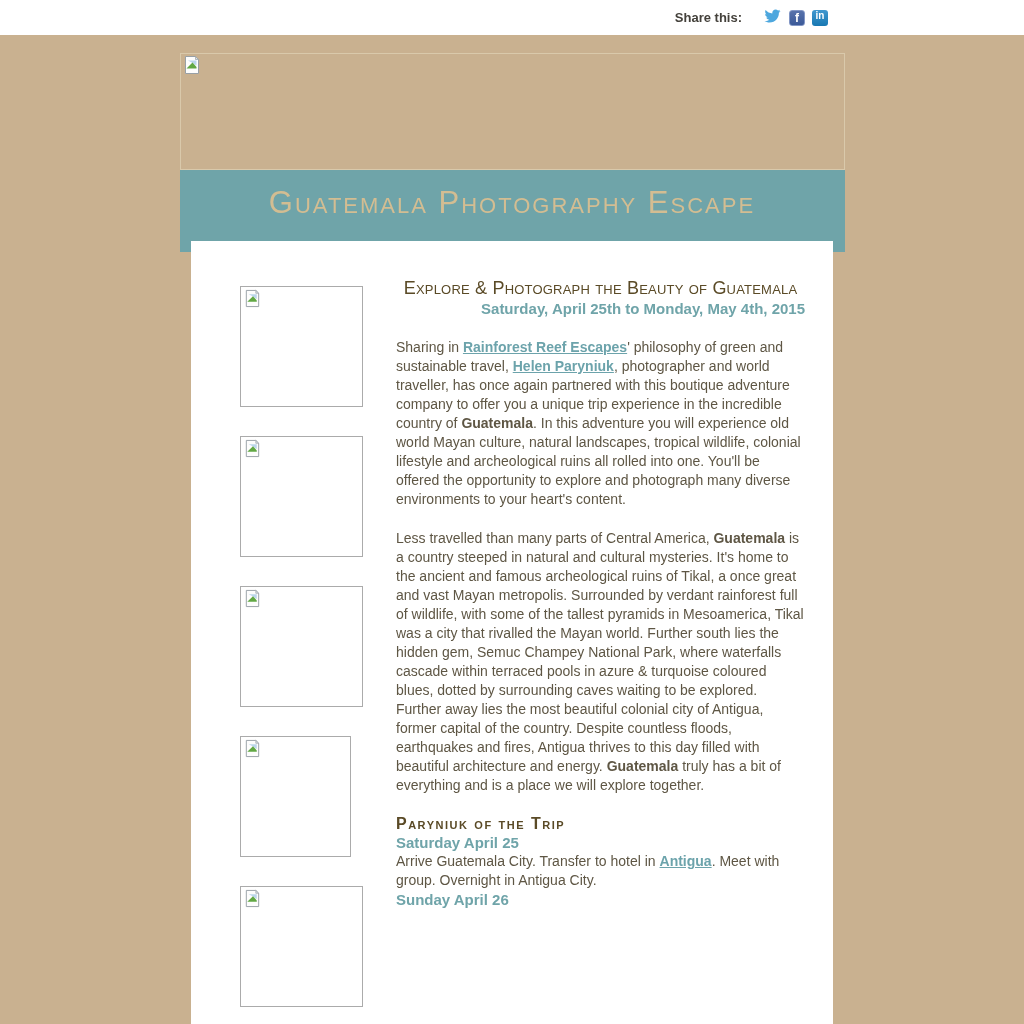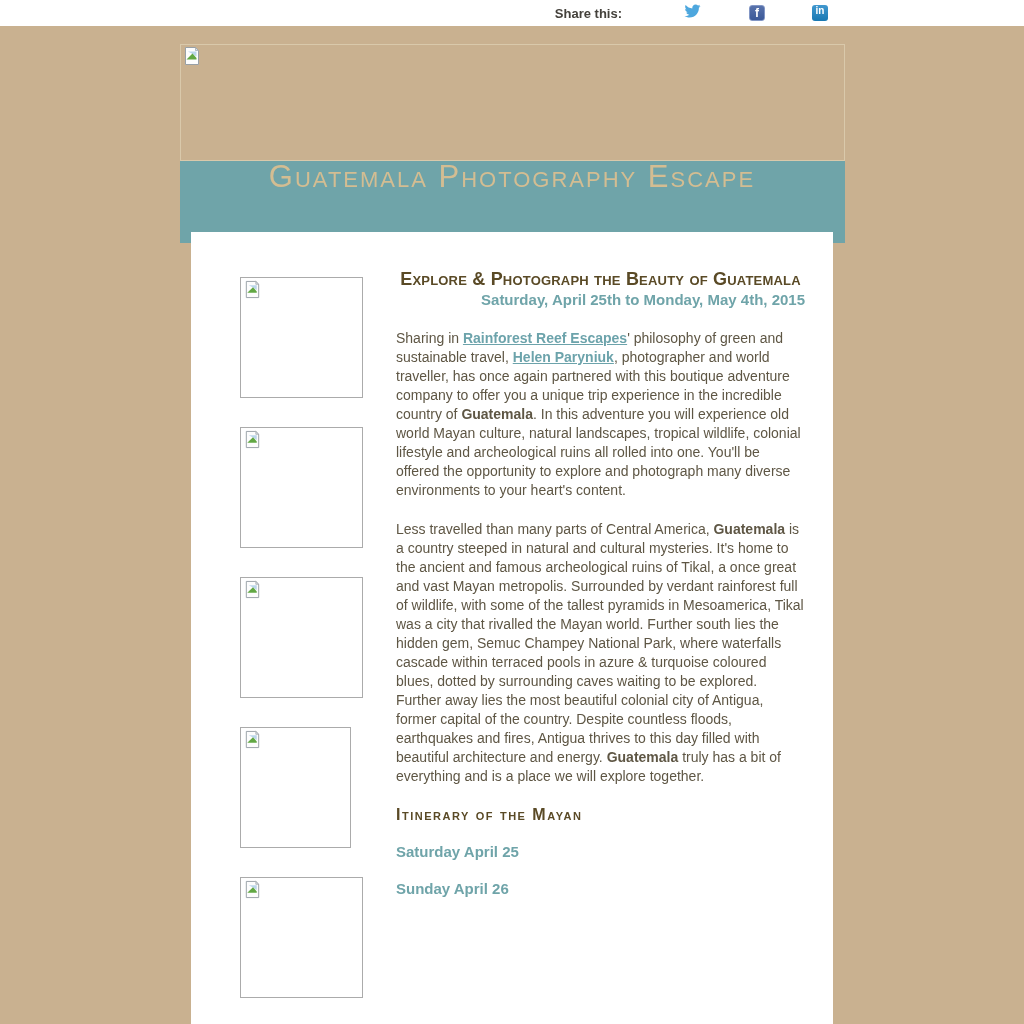--- a/index.html
+++ b/index.html
@@ -4,24 +4,23 @@
 <style>
   html, body {
     margin: 0; padding: 0;
     width: 1024px; height: 1024px;
     overflow: hidden;
     background: #c9b190;
     font-family: "Liberation Sans", sans-serif;
   }
   
   .top-bar {
-    height: 26px; background: #ffffff;
+    height: 35px; background: #ffffff;
     display: flex; align-items: center; justify-content: flex-end;
     padding-right: 196px;
-    gap: 40px;
   }
   .share-label { font-size: 13px; font-weight: bold; color: #44413b; margin-right: 14px; }
   .share-icon { display: block; margin-left: 7px; cursor: pointer; }
   .badge {
     width: 16px; height: 16px; border-radius: 3px; margin-left: 7px;
     display: flex; justify-content: center;
     color: #fff; font-weight: bold; text-decoration: none; cursor: pointer;
     box-sizing: border-box;
   }
   .fb { background: linear-gradient(#5872ab, #3b5998); border: 1px solid #8296c5; font-size: 12px; align-items: flex-end; }
@@ -30,21 +29,21 @@
   
   .outer { width: 665px; margin: 18px auto 0; }
   .banner {
     height: 117px; box-sizing: border-box;
     border: 1px solid #d9c9ab;
     padding: 1px;
   }
   .title-band {
     height: 82px; background: #6fa4a9;
     display: flex; align-items: flex-start; justify-content: center;
-    box-sizing: border-box; padding-top: 0;
+    box-sizing: border-box; padding-top: 17px;
   }
   .band-title {
     margin: 0; font-size: 31px; line-height: 1; font-weight: 400;
     font-variant: small-caps; letter-spacing: 2px; color: #d3bd92;
   }
   
   .content-box {
     width: 642px; margin: -11px auto 0; background: #ffffff;
     box-sizing: border-box; padding: 38px 28px 40px 49px;
     display: flex; min-height: 860px; position: relative;
@@ -55,31 +54,31 @@
     border: 1px solid #ababab; margin-bottom: 29px; padding: 2px;
     background: #fff;
   }
   .img-box:nth-child(4) { width: 111px; }
   .broken-icon { width: 19px; height: 19px; display: block; }
   .banner .broken-icon { width: 20px; height: 20px; }
   
   .text-col { flex: 1; min-width: 0; font-size: 14px; line-height: 19px; color: #5e5644; }
   .main-heading {
     margin: 0; text-align: center; font-size: 18px; line-height: 19px;
-    font-weight: bold; font-variant: small-caps; color: #5a4a26; letter-spacing: 0.2px;
+    font-weight: normal; font-variant: small-caps; color: #5a4a26; letter-spacing: 0.2px;
   }
   .date-line { text-align: right; font-size: 15px; line-height: 19px; font-weight: bold; color: #6fa4a9; margin-top: 1px; }
   .para { margin: 20px 0 0 0; }
   .b { font-weight: bold; }
   .inline-link { color: #6ca3ab; font-weight: bold; text-decoration: underline; cursor: pointer; text-align: right; }
   .itinerary-heading {
     margin: 19px 0 0 0; font-size: 16px; line-height: 19px; font-weight: bold;
     font-variant: small-caps; letter-spacing: 1.5px; color: #5a4a26;
   }
-  .day { margin-top: 18px; }
+  .day { }
   .day-date { font-size: 15px; line-height: 19px; font-weight: bold; color: #6fa4a9; }
   .day-text { margin: 0; }
 </style>
 </head>
 <body>
 
 <div class="top-bar">
   <span class="share-label">Share this:</span>
   <span class="share-icon">
     <svg width="19" height="16" viewBox="0 0 16 16">
@@ -154,25 +153,26 @@
 
     <div class="text-col">
       <h2 class="main-heading">Explore &amp; Photograph the Beauty of Guatemala</h2>
       <div class="date-line">Saturday, April 25th to Monday, May 4th, 2015</div>
 
       <div id="paragraphs">
           <p class="para"><span>Sharing in </span><a href="#" class="inline-link">Rainforest Reef Escapes</a><span>' philosophy of green and sustainable travel, </span><a href="#" class="inline-link">Helen Paryniuk</a><span>, photographer and world traveller, has once again partnered with this boutique adventure company to offer you a unique trip experience in the incredible country of </span><span class="b">Guatemala</span><span>.  In this adventure you will experience old world Mayan culture, natural landscapes, tropical wildlife, colonial lifestyle and archeological ruins all rolled into one.  You'll be offered the opportunity to explore and photograph many diverse environments to your heart's content.</span></p>
           <p class="para"><span>Less travelled than many parts of Central America, </span><span class="b">Guatemala</span><span> is a country steeped in natural and cultural mysteries.  It's home to the ancient and famous archeological ruins of Tikal, a once great and vast Mayan metropolis. Surrounded by verdant rainforest full of wildlife, with some of the tallest pyramids in Mesoamerica, Tikal was a city that rivalled the Mayan world.  Further south lies the hidden gem, Semuc Champey National Park, where waterfalls cascade within terraced pools in azure &amp; turquoise coloured blues, dotted by surrounding caves waiting to be explored. Further away lies the most beautiful colonial city of Antigua, former capital of the country. Despite countless floods, earthquakes and fires, Antigua thrives to this day filled with beautiful architecture and energy. </span><span class="b">Guatemala</span><span> truly has a bit of everything and is a place we will explore together.</span></p>
         </div>
 
-      <h3 class="itinerary-heading">Itinerary of the Mayan</h3>
+      <h3 class="itinerary-heading">Paryniuk of the Trip</h3>
 
       <div id="days">
           <div class="day">
             <div class="day-date">Saturday April 25</div>
+            <p class="day-text"><span>Arrive Guatemala City. Transfer to hotel in </span><a href="#" class="inline-link">Antigua</a><span>. Meet with group. Overnight in Antigua City.</span></p>
           </div>
           <div class="day">
             <div class="day-date">Sunday April 26</div>
           </div>
         </div>
     </div>
   </div>
 </div>
 
 </body></html>

